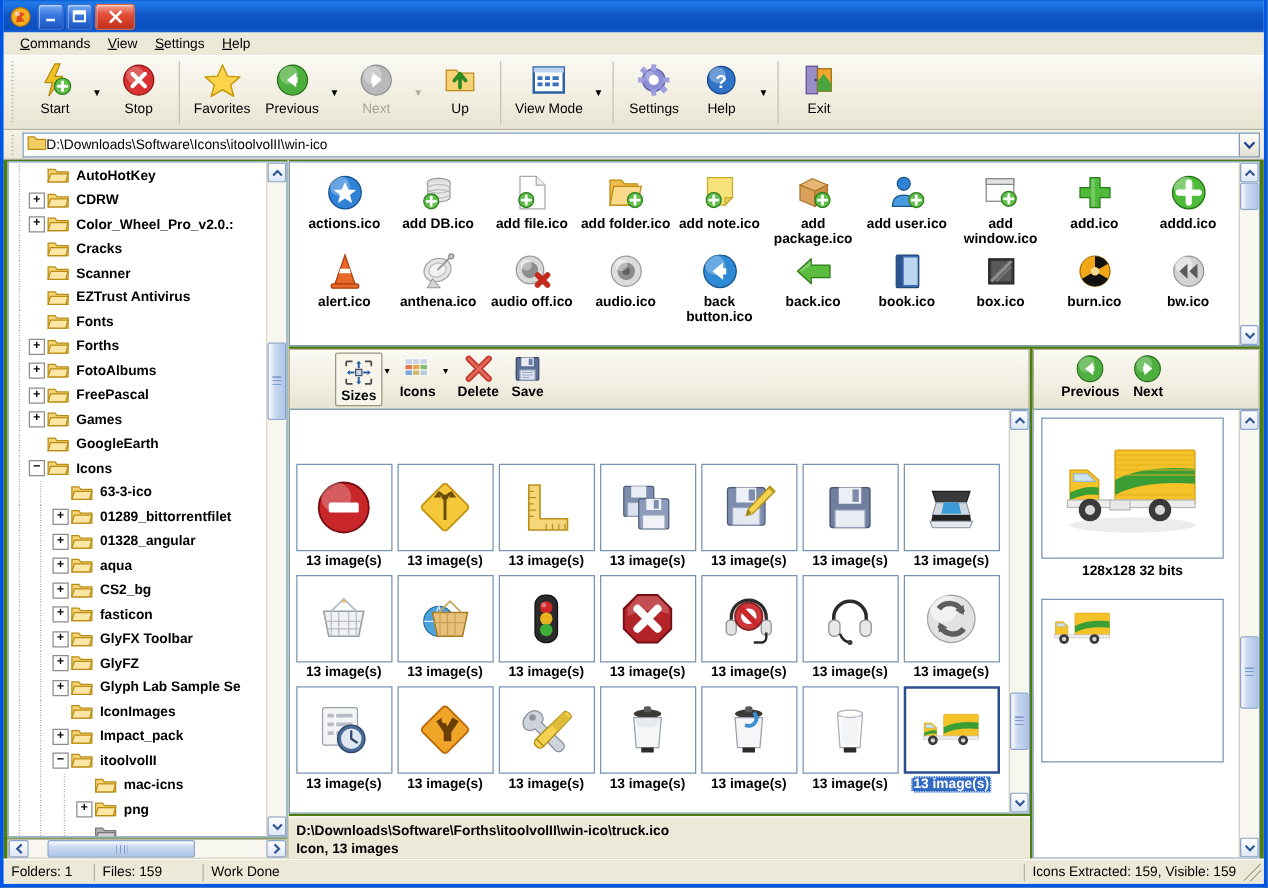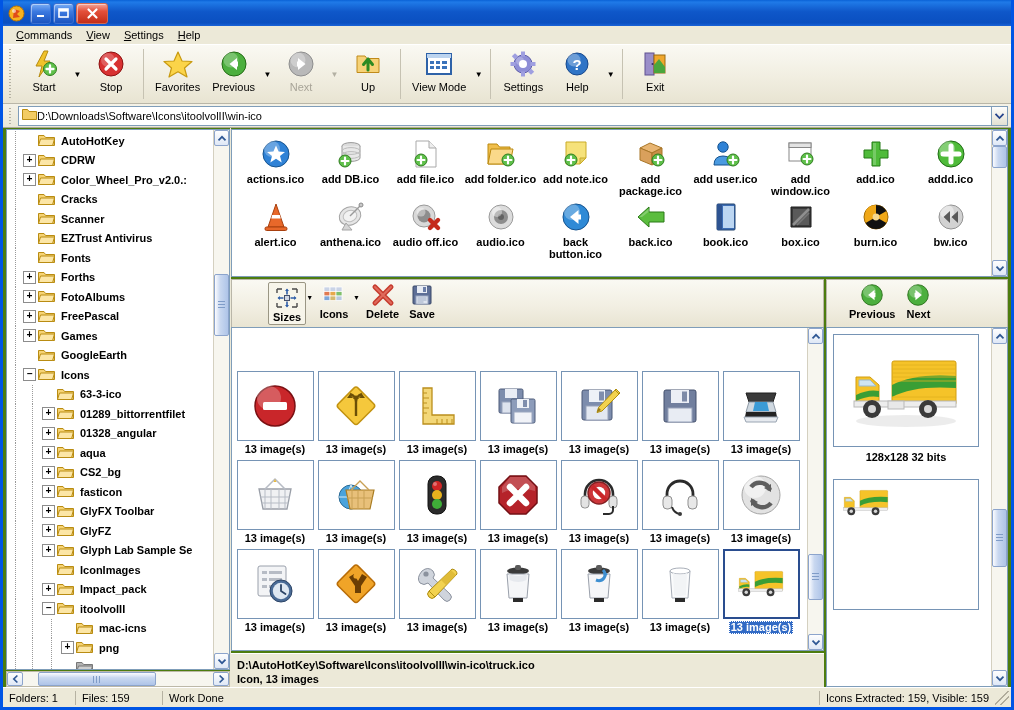--- a/index.html
+++ b/index.html
@@ -1463,21 +1463,21 @@
               </div>
               <div class="sb-btn">
                 <svg width="8" height="5" viewBox="0 0 8 5">
                     <path d="M0.5 0.6 L4 4.2 L7.5 0.6" fill="none" stroke="#2e5794" stroke-width="1.7"></path>
                   </svg>
               </div>
             </div>
           </div>
 
           <div class="info-bar">
-            <span class="info-line">D:\AutoHotKey\Software\Icons\itoolvolII\win-ico\truck.ico</span>
+            <span class="info-line">D:\Downloads\Software\Forths\itoolvolII\win-ico\truck.ico</span>
             <span class="info-line">Icon, 13 images</span>
           </div>
         </div>
 
         <div class="prev-pane">
           <div class="prev-toolbar">
             <span class="mini-btn">
               <span class="mini-ico">
                 <svg width="24" height="24" viewBox="0 0 28 28">
                   <circle cx="14" cy="14" r="12" fill="#4caf3e" stroke="#246b15"></circle>

